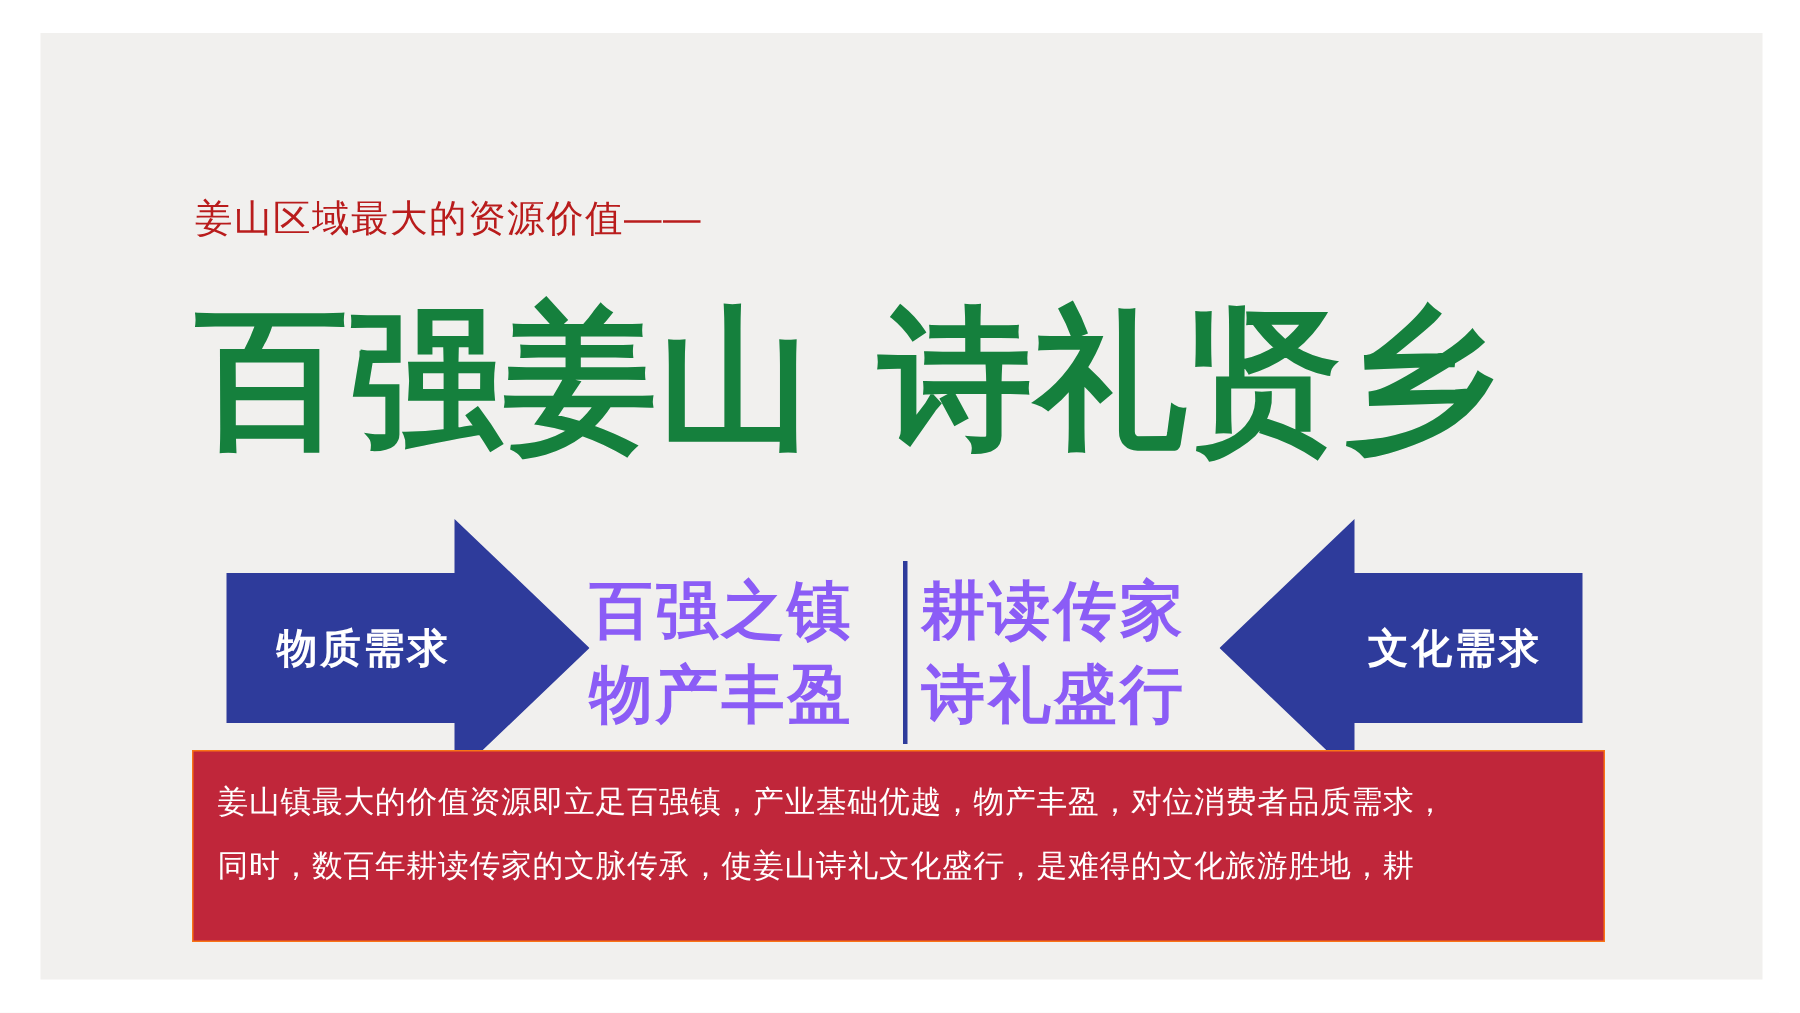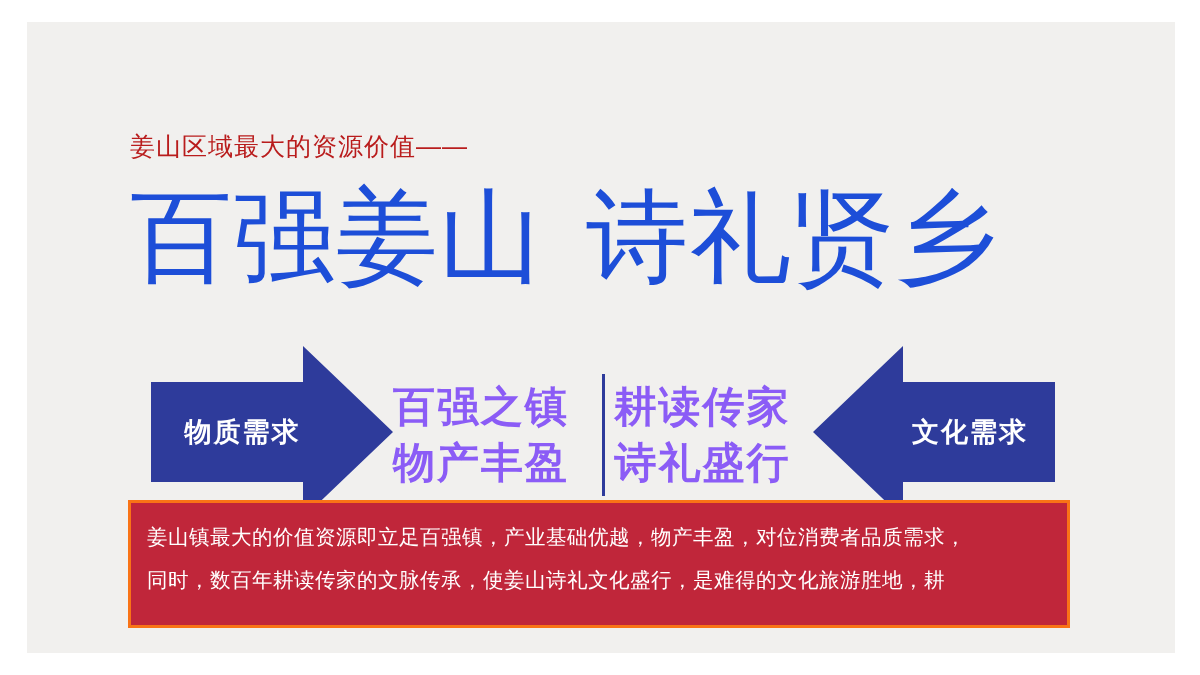--- a/index.html
+++ b/index.html
@@ -32,27 +32,27 @@
     line-height: 32px;
     letter-spacing: 1px;
     color: #b91c1c;
     white-space: nowrap;
   }
 
   
   #headline {
     position: absolute;
     left: 103px;
-    top: 156px;
+    top: 172px;
     white-space: nowrap;
-    color: #1d4ed8;
+    color: #15803d;
     font-size: 102px;
     line-height: 118px;
     letter-spacing: 1px;
-    font-weight: 400;
+    font-weight: 700;
   }
   #headline .gap {
     display: inline-block;
     width: 44px;
   }
 
   
   #arrow-row {
     position: absolute;
     left: 0;
@@ -128,21 +128,21 @@
   }
 
   
   #redbox {
     position: absolute;
     left: 101px;
     top: 478px;
     width: 942px;
     height: 128px;
     background: #C0263A;
-    border: 3px solid #f97316;
+    border: 1px solid #f97316;
     box-sizing: border-box;
     padding: 12px 16px 0 16px;
   }
   #redbox p {
     margin: 0;
     color: #FFFFFF;
     font-size: 20.5px;
     line-height: 43px;
     letter-spacing: 0.5px;
     white-space: nowrap;

